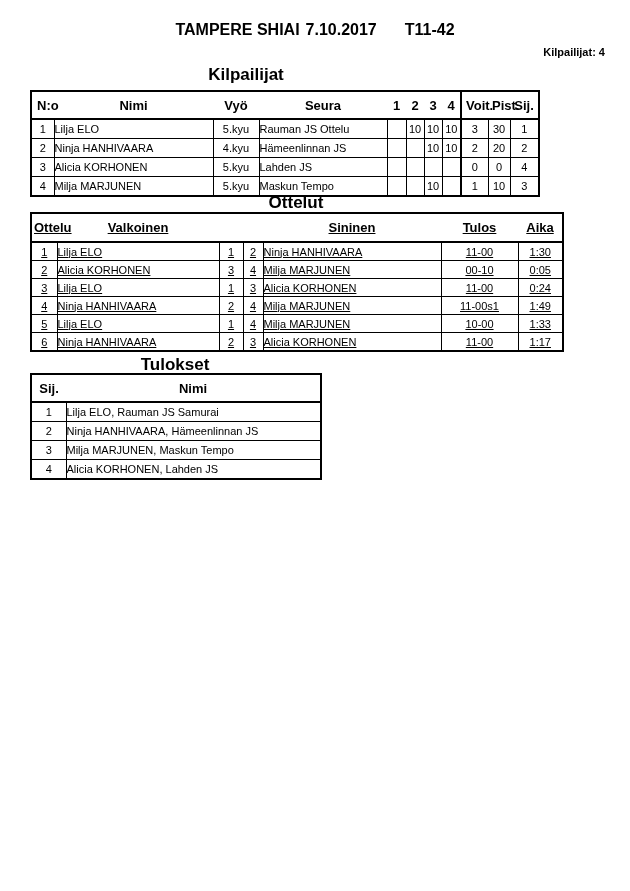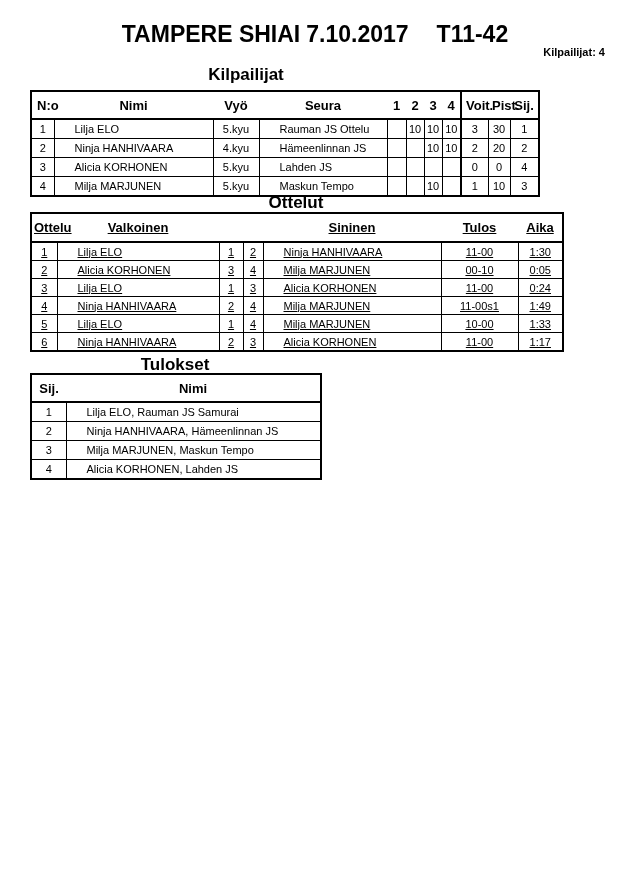--- a/index.html
+++ b/index.html
@@ -5,21 +5,21 @@
   html, body { margin:0; padding:0; background:#ffffff; }
   body {
     width:630px; height:891px; position:relative; overflow:hidden;
     font-family:"Liberation Sans", sans-serif; color:#000;
     -webkit-font-smoothing:antialiased;
   }
   .abs { position:absolute; }
 
   .doc-title {
     top:21px; left:0; width:630px; text-align:center;
-    font-weight:bold; font-size:23px; white-space:nowrap;
+    font-weight:bold; font-size:16px; white-space:nowrap;
   }
   .doc-title .date { margin-left:6px; }
   .doc-title .cat  { margin-left:28px; }
 
   .count-label {
     top:46px; right:25px; font-weight:bold; font-size:11px;margin-left:46px;
   }
 
   .sec-heading {
     font-weight:bold; font-size:17px; text-align:center; white-space:nowrap;
@@ -34,21 +34,21 @@
   }
   table.grid th {
     border:none; border-bottom:2px solid #000;
     font-weight:bold; font-size:13px; padding:4px; text-align:center;
     overflow:visible;
   }
   table.grid td {
     border:1px solid #000; font-size:11px; padding:0; text-align:center;
     vertical-align:middle; overflow:hidden; white-space:nowrap;
   }
-  table.grid td.l { text-align:left; padding-left:20px; }
+  table.grid td.l { text-align:left; padding-left:0; }
   th.hl  { text-align:left; text-indent:1px; white-space:nowrap; }
   th.ol  { text-align:left; text-indent:-2px; white-space:nowrap; }
   .grp   { border-left:2px solid #000 !important; }
 
   .t1 { width:508px; } .t1 th { height:18px; } .t1 td { height:18px; }
   .t2 { width:532px; } .t2 th { height:19px; } .t2 td { height:17px; }
   .t3 { width:290px; } .t3 th { height:18px; } .t3 td { height:18px; }
 
   .w-t1 { left:30px; top:90px;  }
   .w-t2 { left:30px; top:212px;text-decoration:underline; }

